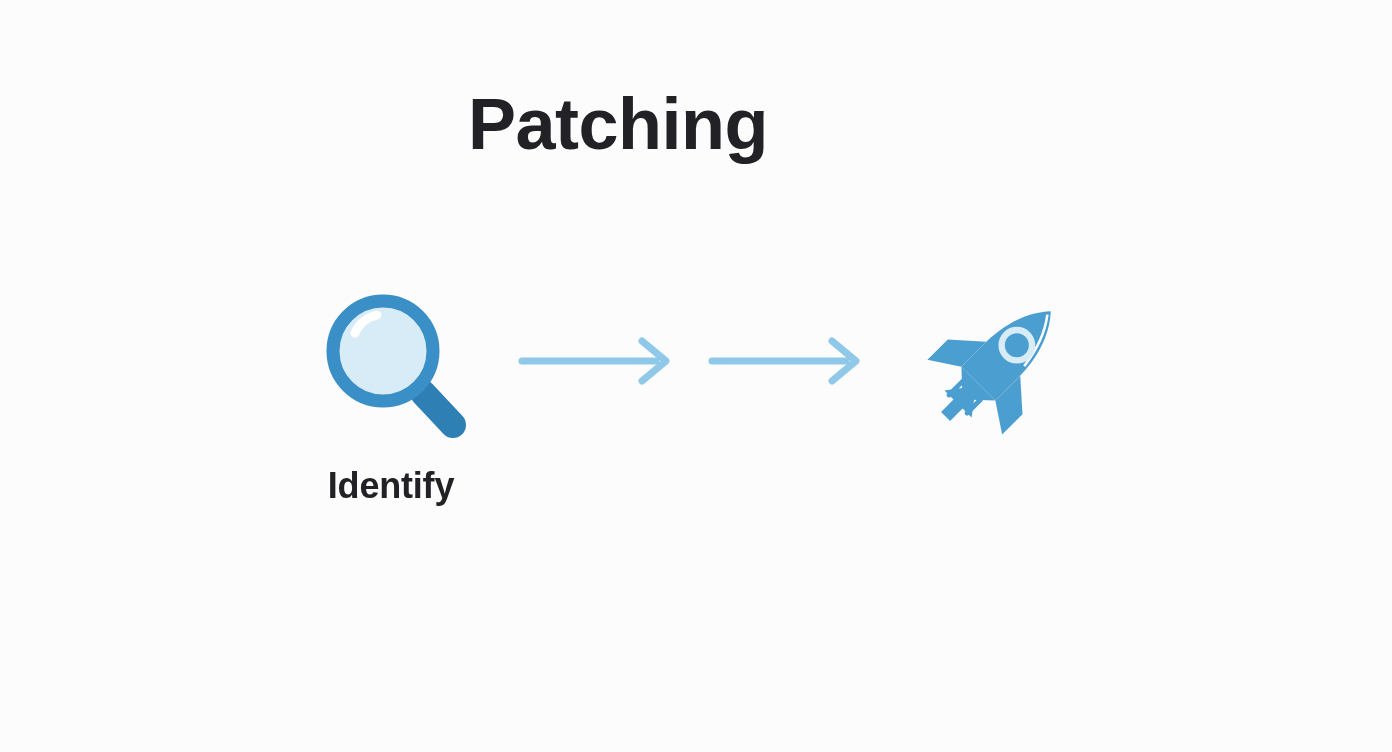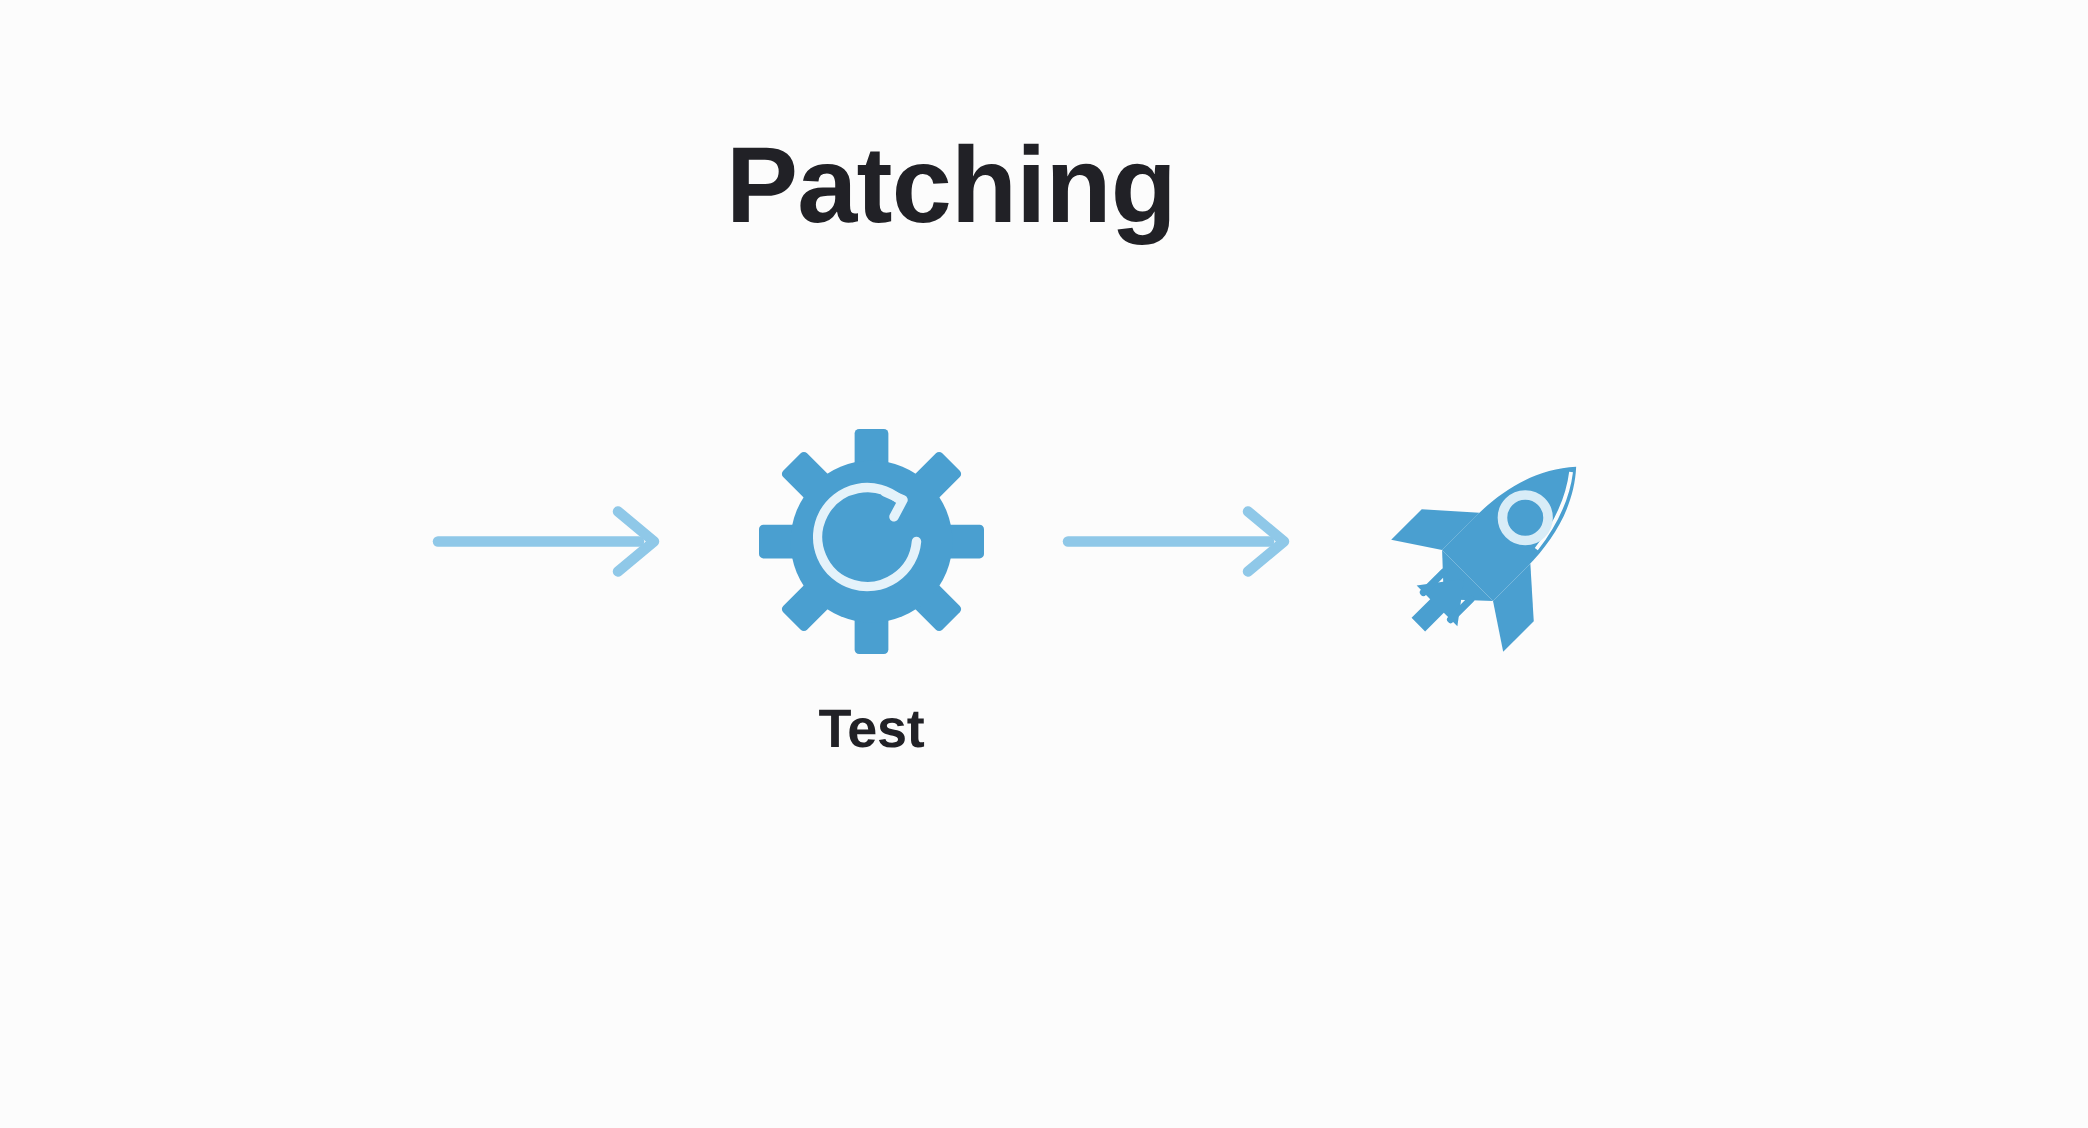--- a/index.html
+++ b/index.html
@@ -18,21 +18,21 @@
     position: relative;
     width: 1392px;
     height: 752px;
     background: #fcfcfc;
   }
 
   
   .title {
     position: absolute;
     top: 88px;
-    left: 16px;
+    left: 0;
     width: 1236px;
     text-align: center;
     font-size: 72px;
     font-weight: 700;
     letter-spacing: -0.5px;
     color: #212126;
     line-height: 1.0;
     white-space: nowrap;
   }
 
@@ -84,52 +84,43 @@
 </style>
 </head>
 <body>
 
 <div class="canvas">
 
   <div class="title">Patching</div>
 
   <div class="flow">
 
+    <div class="step">
+      <div class="icon-box">
+        <svg width="160" height="160" viewBox="0 0 160 160" aria-hidden="true">
+
+          <line x1="112" y1="112" x2="142" y2="144" stroke="#2d7fb4" stroke-width="26" stroke-linecap="round"></line>
+
+          <circle cx="72" cy="70" r="50" fill="#d8ecf7"></circle>
+
+          <circle cx="72" cy="70" r="50" fill="none" stroke="#3a8fc6" stroke-width="13"></circle>
+
+          <path d="M 44 52 Q 50 38 66 34" fill="none" stroke="#ffffff" stroke-width="9" stroke-linecap="round"></path>
+        </svg>
+      </div>
+      <div class="step-label">Identify</div>
+    </div>
 
     <div class="arrow-box">
       <svg width="170" height="60" viewBox="0 0 170 60" aria-hidden="true">
         <line x1="6" y1="30" x2="140" y2="30" stroke="#8fc8e8" stroke-width="7" stroke-linecap="round"></line>
         <polyline points="126,10 150,30 126,50" fill="none" stroke="#8fc8e8" stroke-width="7" stroke-linecap="round" stroke-linejoin="round"></polyline>
       </svg>
     </div>
 
-    <div class="step">
-      <div class="icon-box">
-        <svg width="150" height="150" viewBox="0 0 100 100" aria-hidden="true">
-          <g fill="#4a9fd0">
-
-            <g>
-              <rect x="42.5" y="0" width="15" height="26" rx="2"></rect>
-              <rect x="42.5" y="74" width="15" height="26" rx="2"></rect>
-              <rect x="0" y="42.5" width="26" height="15" rx="2"></rect>
-              <rect x="74" y="42.5" width="26" height="15" rx="2"></rect>
-              <rect x="42.5" y="0" width="15" height="26" rx="2" transform="rotate(45 50 50)"></rect>
-              <rect x="42.5" y="74" width="15" height="26" rx="2" transform="rotate(45 50 50)"></rect>
-              <rect x="0" y="42.5" width="26" height="15" rx="2" transform="rotate(45 50 50)"></rect>
-              <rect x="74" y="42.5" width="26" height="15" rx="2" transform="rotate(45 50 50)"></rect>
-            </g>
-            <circle cx="50" cy="50" r="36"></circle>
-          </g>
-
-          <path d="M 62 31 A 22 22 0 1 0 70 50" fill="none" stroke="#e4f2fa" stroke-width="4.2" stroke-linecap="round"></path>
-          <polyline points="56,28 64,31.5 60,39" fill="none" stroke="#e4f2fa" stroke-width="4.2" stroke-linecap="round" stroke-linejoin="round"></polyline>
-        </svg>
-      </div>
-      <div class="step-label">Test</div>
-    </div>
 
     <div class="arrow-box">
       <svg width="170" height="60" viewBox="0 0 170 60" aria-hidden="true">
         <line x1="6" y1="30" x2="140" y2="30" stroke="#8fc8e8" stroke-width="7" stroke-linecap="round"></line>
         <polyline points="126,10 150,30 126,50" fill="none" stroke="#8fc8e8" stroke-width="7" stroke-linecap="round" stroke-linejoin="round"></polyline>
       </svg>
     </div>
 
     <div class="step">
       <div class="icon-box">

